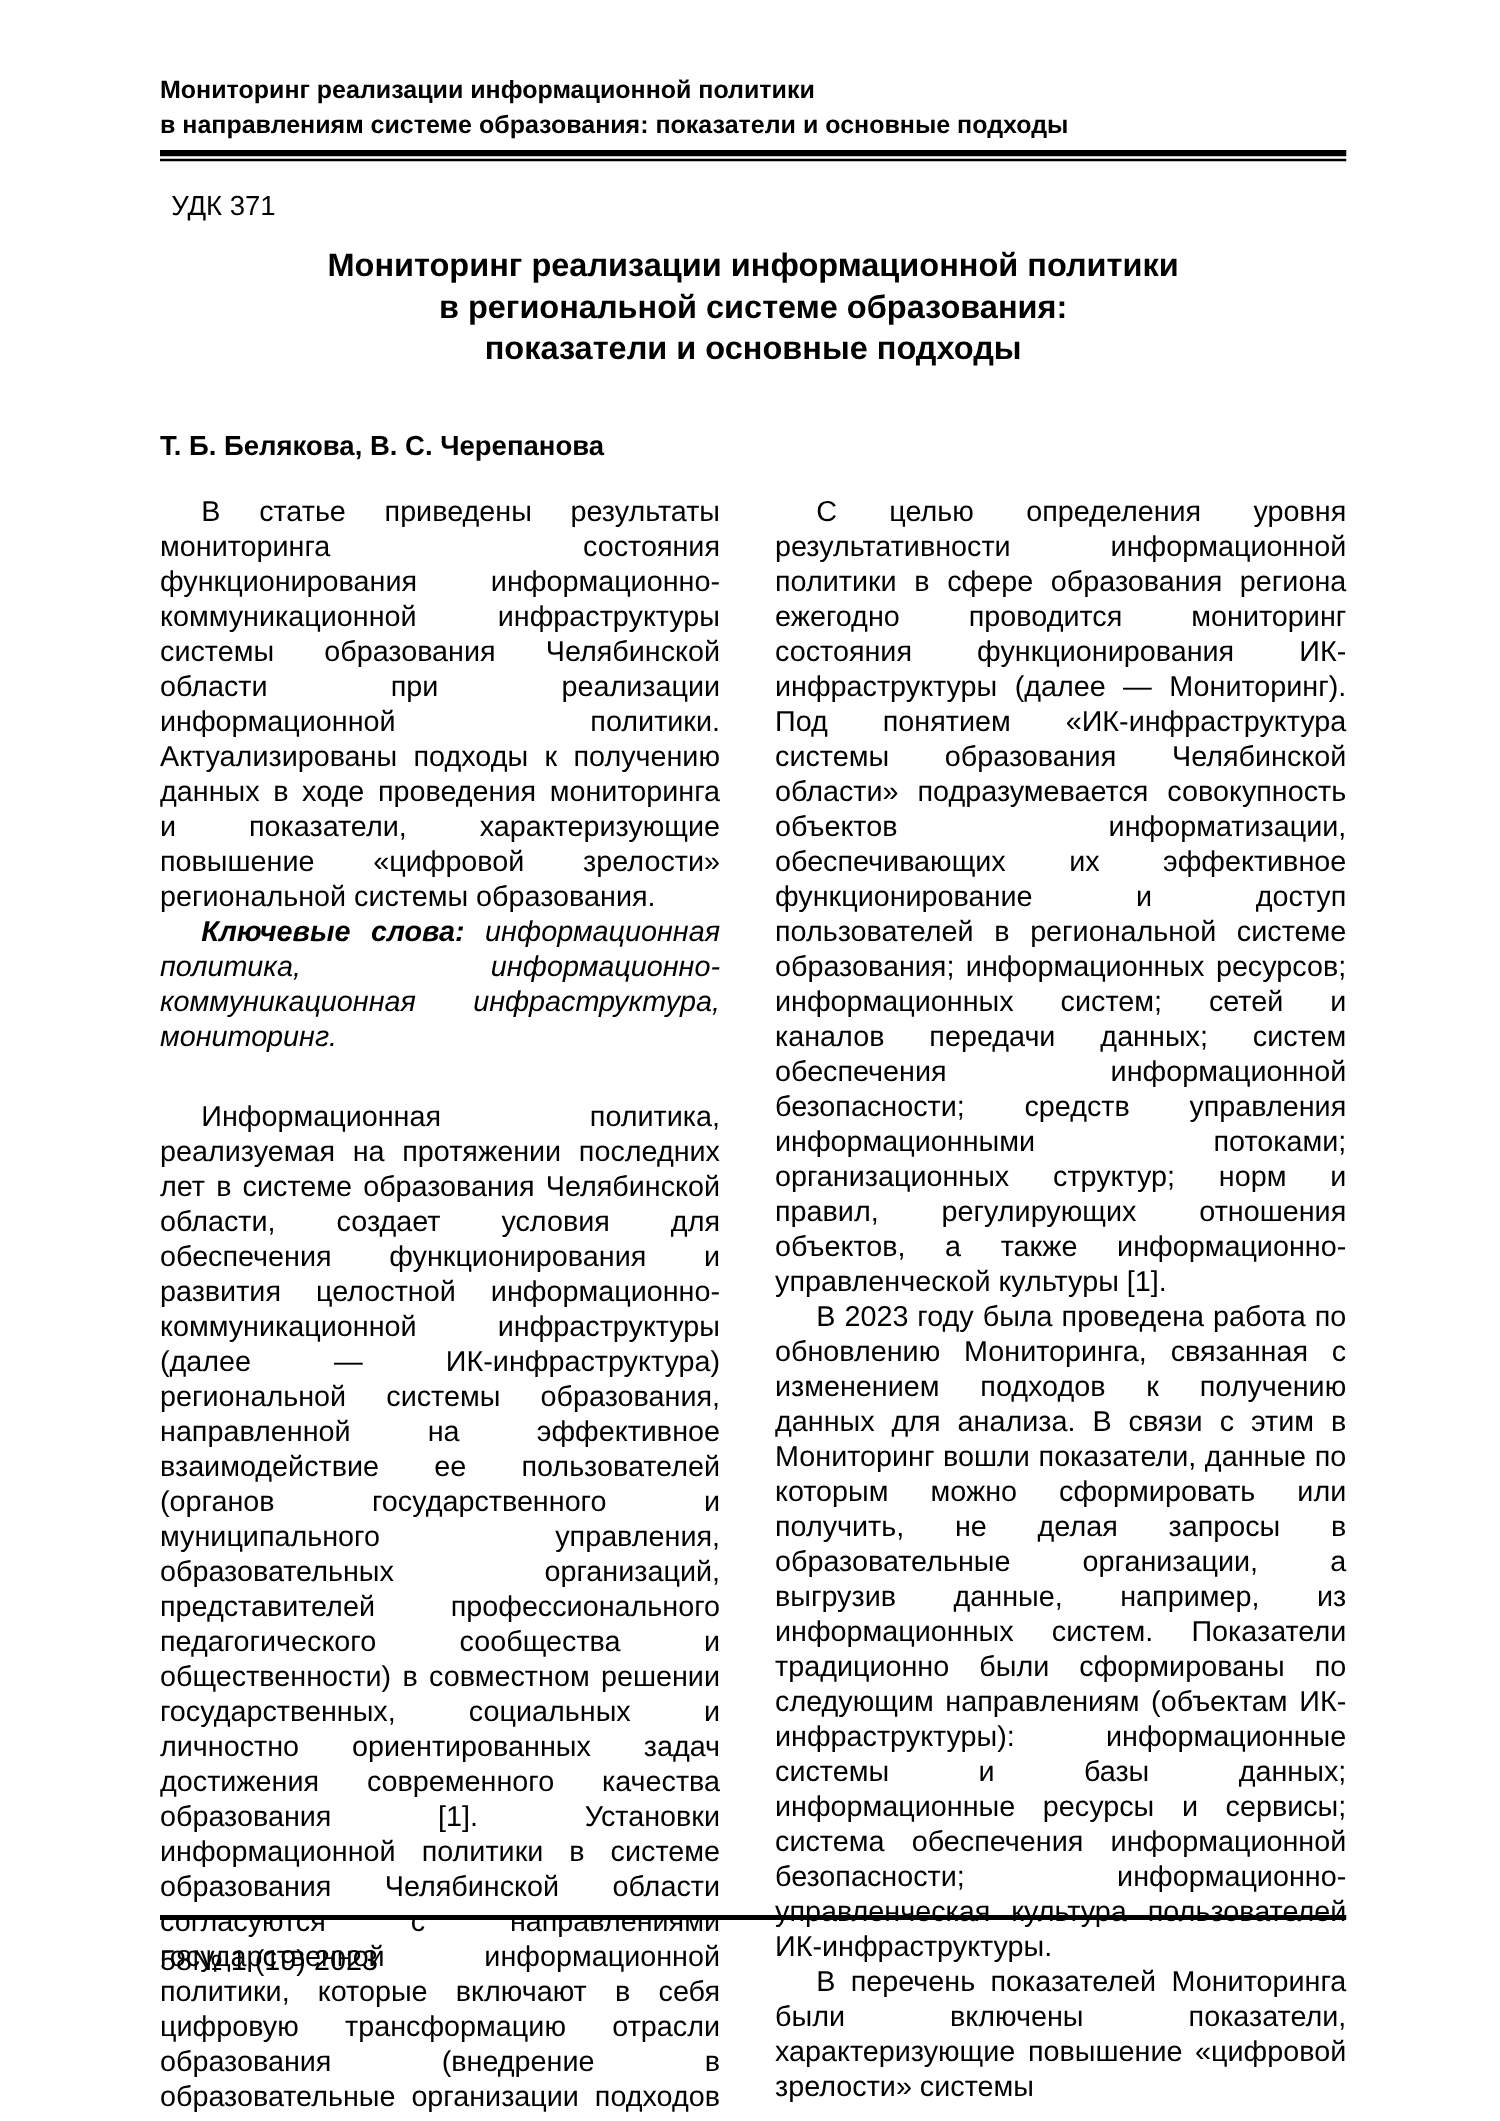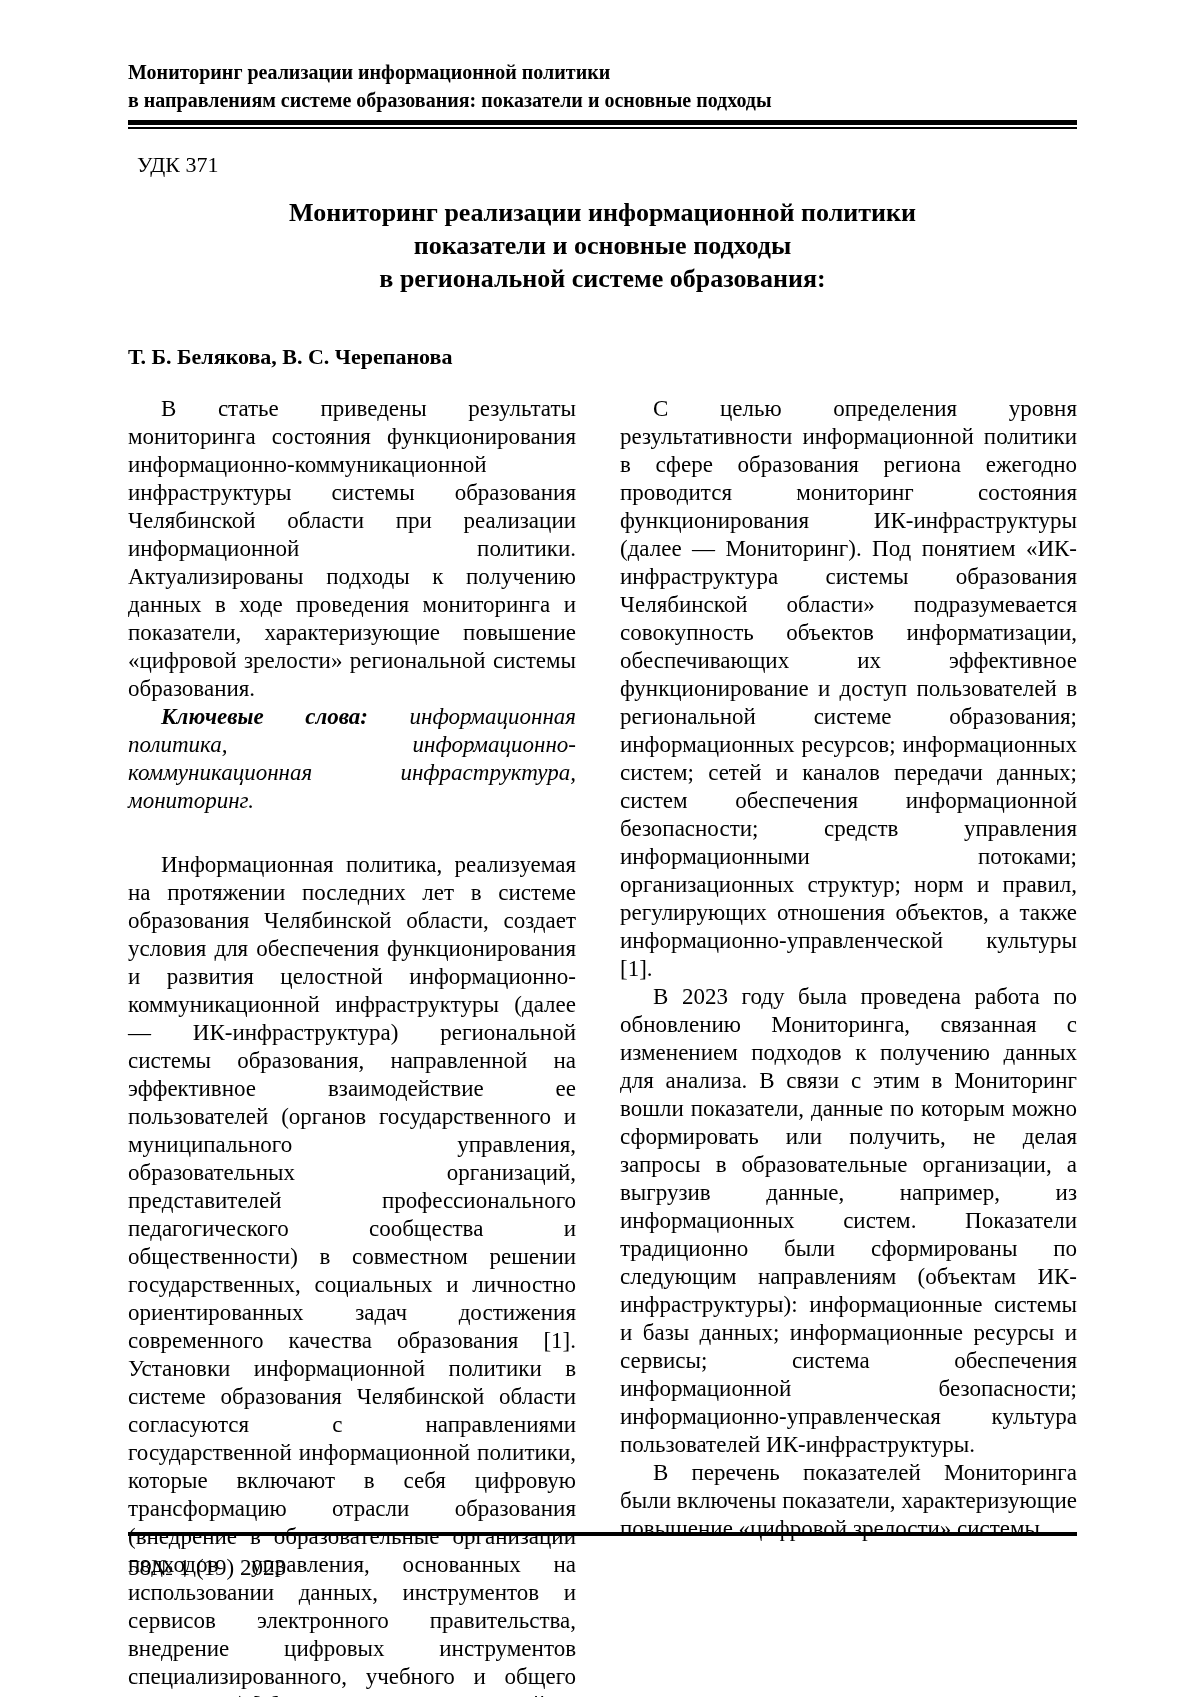--- a/index.html
+++ b/index.html
@@ -2,21 +2,21 @@
 <html lang="ru"><head>
 <meta charset="utf-8">
 <style>
   html, body { margin: 0; padding: 0; background: #e9e9e9; }
   .page {
     position: relative;
     width: 1200px;
     height: 1697px;
     background: #ffffff;
     color: #000000;
-    font-family: Liberation Serif, serif;
+    font-family: Liberation Sans, sans-serif;
     margin: 0 auto;
     overflow: hidden;
   }
   .running-head {
     position: absolute;
     top: 58px; left: 128px; width: 949px;
     font-weight: bold;
     font-size: 20px;
     line-height: 28px;
   }
@@ -81,22 +81,22 @@
     <div>Мониторинг реализации информационной политики</div>
     <div>в направлениям системе образования: показатели и основные подходы</div>
   </div>
 
   <div class="head-rule"></div>
 
   <div class="udc">УДК 371</div>
 
   <h1 class="title">
     <div>Мониторинг реализации информационной политики</div>
+    <div>в региональной системе образования:</div>
     <div>показатели и основные подходы</div>
-    <div>в региональной системе образования:</div>
   </h1>
 
   <h2 class="authors">Т. Б. Белякова, В. С. Черепанова</h2>
 
   <div class="columns">
 
     <div class="col col-left">
       <p class="abstract">В статье приведены результаты мониторинга состояния функционирования информационно-коммуникационной инфраструктуры системы образования Челябинской области при реализации информационной политики. Актуализированы подходы к получению данных в ходе проведения мониторинга и показатели, характеризующие повышение «цифровой зрелости» региональной системы образования.</p>
       <p class="keywords"><span class="kw-label">Ключевые слова:</span> <span>информационная политика, информационно-коммуникационная инфраструктура, мониторинг.</span></p>
       <p class="body-start">Информационная политика, реализуемая на протяжении последних лет в системе образования Челябинской области, создает условия для обеспечения функционирования и развития целостной информационно-коммуникационной инфраструктуры (далее — ИК-инфраструктура) региональной системы образования, направленной на эффективное взаимодействие ее пользователей (органов государственного и муниципального управления, образовательных организаций, представителей профессионального педагогического сообщества и общественности) в совместном решении государственных, социальных и личностно ориентированных задач достижения современного качества образования [1]. Установки информационной политики в системе образования Челябинской области согласуются с направлениями государственной информационной политики, которые включают в себя цифровую трансформацию отрасли образования (внедрение в образовательные организации подходов управления, основанных на использовании данных, инструментов и сервисов электронного правительства, внедрение цифровых инструментов специализированного, учебного и общего назначения) [5], реализацию мероприятий по внедрению целевой модели цифровой образовательной среды (далее — ЦОС) [4].</p>

